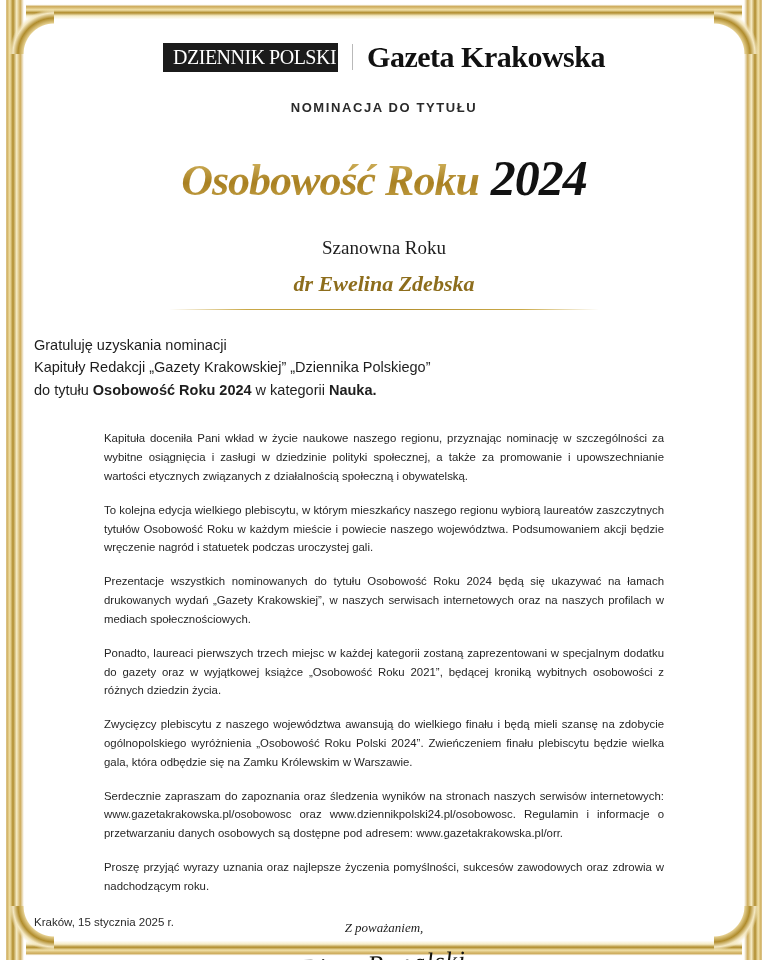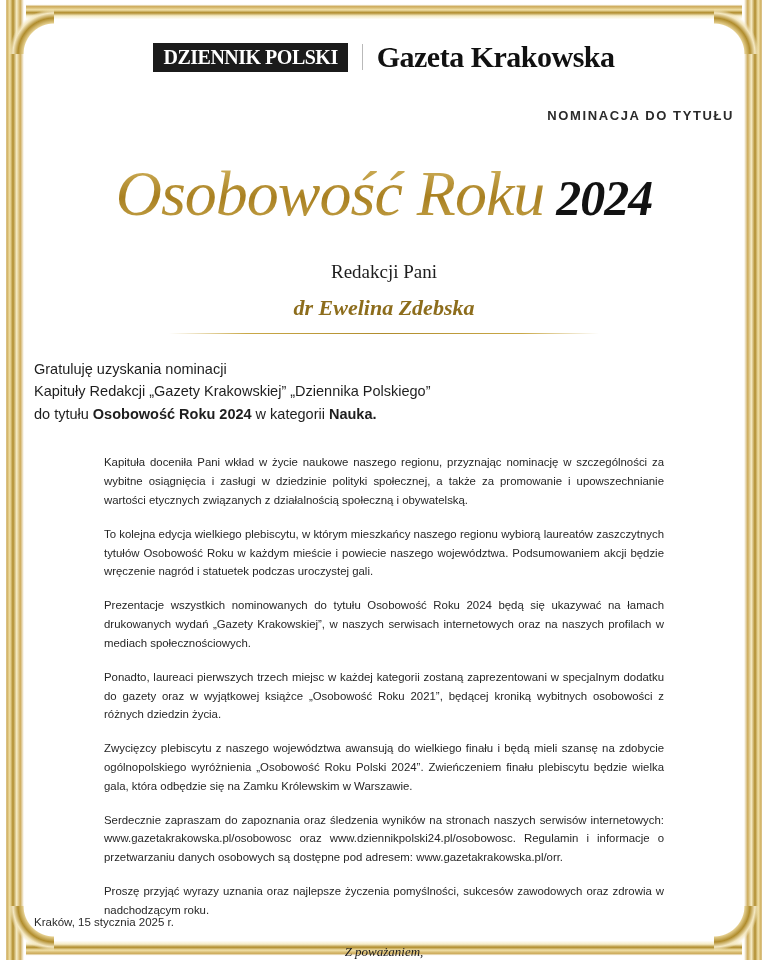--- a/index.html
+++ b/index.html
@@ -100,59 +100,59 @@
     margin-top: 14px;
     display: flex;
     align-items: center;
     justify-content: center;
     gap: 14px;
   }
   .logo-dziennik {
     background: #1b1b1b;
     color: #ffffff;
     font-family: "Liberation Serif", serif;
-    font-weight: bold;
+    font-weight: normal;
     font-size: 20px;
     letter-spacing: -0.5px;
-    padding: 4px 10px 5px 10px;
+    padding: 4px 2px 5px 10px;
     line-height: 1;
     white-space: nowrap;
   }
   .logo-sep {
     width: 1px;
     height: 26px;
     background: #b9b9b9;
   }
   .logo-gazeta {
     font-family: "Liberation Serif", serif;
     font-weight: bold;
     font-size: 30px;
     color: #111111;
     letter-spacing: -0.5px;
     white-space: nowrap;
   }
 
   
   .kicker {
-    margin-top: 34px;
-    text-align: right;
+    margin-top: 26px;
+    text-align: center;
     font-size: 13px;
     font-weight: bold;
     letter-spacing: 1.6px;
     color: #2a2a2a;
   }
   .title-row {
     margin-top: 34px;
     text-align: center;
     font-family: "Liberation Serif", serif;
     white-space: nowrap;
   }
   .title-main {
-    font-size: 64px;
-    font-weight: normal;
+    font-size: 44px;
+    font-weight: bold;
     font-style: italic;
     color: #b28d33;
     letter-spacing: -1px;
     background: linear-gradient(to bottom, #d9bd6a 0%, #a87f20 55%, #c9a950 100%);
     -webkit-background-clip: text;
     background-clip: text;
     color: transparent;
   }
   .title-year {
     font-size: 50px;
@@ -258,21 +258,21 @@
       <div class="logo-sep"></div>
       <div class="logo-gazeta">Gazeta Krakowska</div>
     </div>
 
     <div class="kicker">NOMINACJA DO TYTUŁU</div>
 
     <div class="title-row">
       <span class="title-main">Osobowość Roku</span><span class="title-year">2024</span>
     </div>
 
-    <div class="salutation">Redakcji Pani</div>
+    <div class="salutation">Szanowna Roku</div>
 
     <div class="recipient">dr Ewelina Zdebska</div>
 
     <div class="rule"></div>
 
     <div class="congrats">
       <div>Gratuluję uzyskania nominacji</div>
       <div>Kapituły Redakcji „Gazety Krakowskiej” „Dziennika Polskiego”</div>
       <div>
         <span>do tytułu </span><b>Osobowość Roku 2024</b><span> w kategorii </span><b>Nauka.</b>

